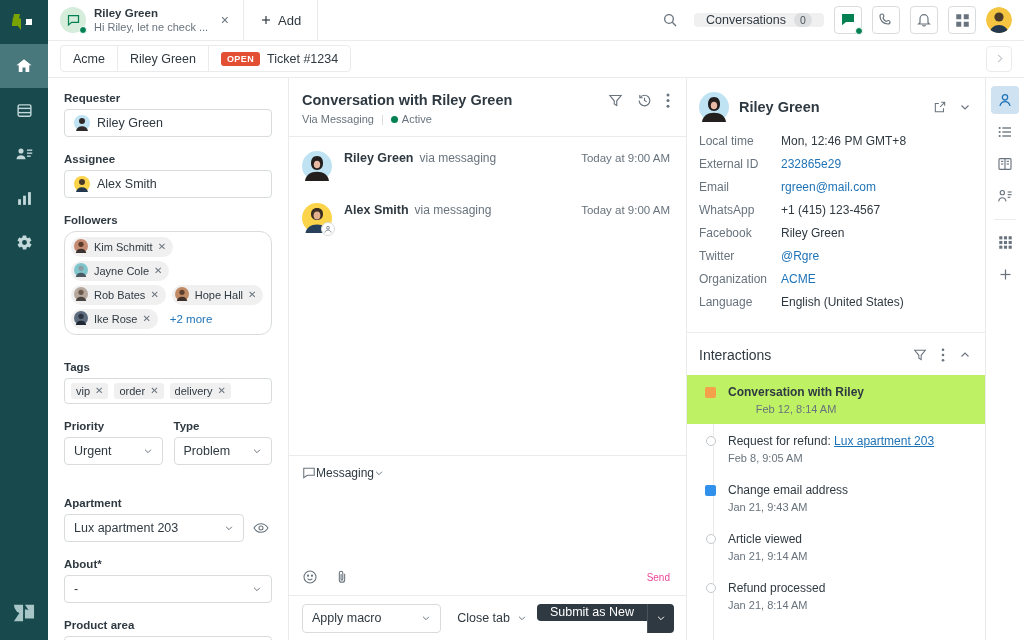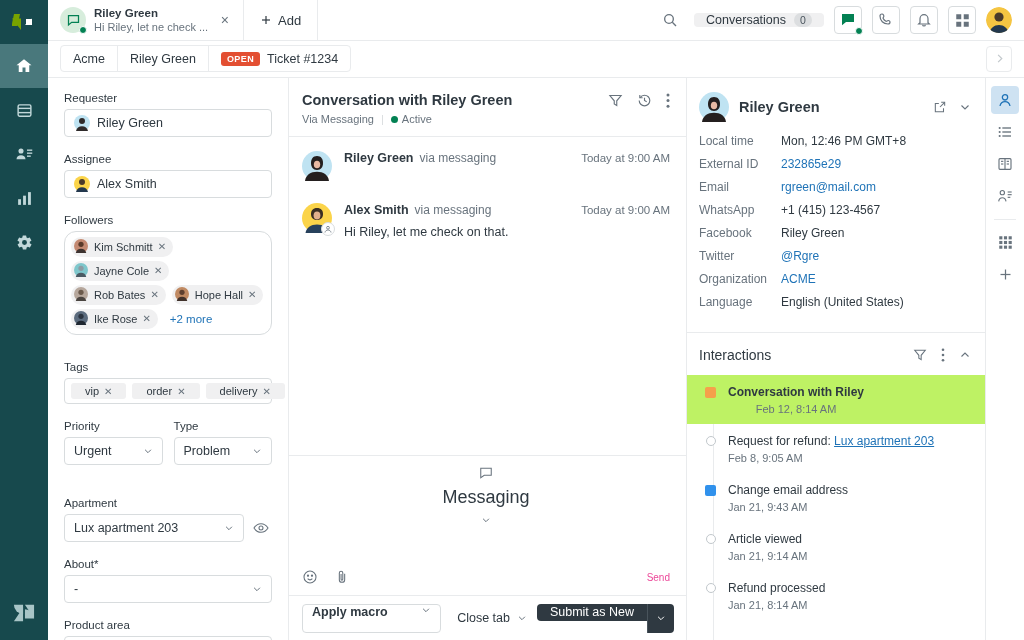--- a/index.html
+++ b/index.html
@@ -98,41 +98,41 @@
 
   
   .body { flex: 1 1 auto; display: flex; min-height: 0; }
 
   
   .props {
     width: 241px; flex: 0 0 241px; border-right: 1px solid #e9ebed;
     padding: 14px 16px 0 16px; overflow: hidden; background:#fff;
   }
   .fld { margin-bottom: 16px; }
-  .lbl { font-size: 11.5px; font-weight: normal; color: #2f3941; margin-bottom: 5px; }
+  .lbl { font-size: 11.5px; font-weight: bold; color: #2f3941; margin-bottom: 5px; }
   .inp {
     border: 1px solid #d8dcde; border-radius: 4px; height: 28px;
     display: flex; align-items: center; gap: 7px; padding: 0 9px;
     font-size: 12.5px; color: #2f3941; background:#fff;
   }
   .inp .chev { margin-left: auto; color: #68737d; }
   .mini-av { width: 16px; height: 16px; border-radius: 50%; flex:0 0 16px; }
   .chipbox {
     border: 1px solid #d8dcde; border-radius: 12px; padding: 5px 6px;
     display: flex; flex-wrap: wrap; gap: 4px 6px;
   }
   .chip {
     display: inline-flex; align-items: center; gap: 4px;
     background: #f0f0f1; border-radius: 11px; padding: 2px 7px 2px 3px;
     font-size: 11px; color: #2f3941; white-space: nowrap;
   }
   .chip .x { color: #68737d; font-size: 10px; margin-left: 1px; }
   .chip-more { font-size: 11.5px; color: #1f73b7; padding: 2px 6px; align-self:center; }
   .tagbox { border: 1px solid #d8dcde; border-radius: 4px; padding: 4px 6px; display:flex; gap:6px; }
-  .tag { background:#f0f0f1; border-radius:3px; font-size:11px; color:#2f3941; padding:2px 14px; display:inline-flex; gap:5px; align-items:flex-end;}
+  .tag { background:#f0f0f1; border-radius:3px; font-size:11px; color:#2f3941; padding:2px 5px; display:inline-flex; gap:5px; align-items:center;}
   .tag .x { color:#68737d; font-size:10px; }
   .two { display: flex; gap: 11px; }
   .two > div { flex: 1 1 0; min-width: 0; }
   .eye { width: 22px; display:flex; align-items:center; justify-content:center; color:#68737d; flex:0 0 22px;}
 
   
   .conv { flex: 1 1 auto; display: flex; flex-direction: column; min-width: 0; border-right: 1px solid #e9ebed; }
   .conv-head { padding: 13px 16px 11px 13px; display:flex; align-items:flex-start; border-bottom:1px solid #e9ebed; }
   .conv-title { font-size: 14.5px; font-weight: bold; color: #2f3941; line-height: 18px; }
   .conv-meta { font-size: 11px; color: #68737d; margin-top: 4px; display:flex; align-items:center; gap:7px;}
@@ -149,31 +149,31 @@
   .msg-time { margin-left:auto; font-size: 11.5px; color:#68737d; }
   .msg-text { font-size: 12.5px; color:#2f3941; line-height: 19px; margin-top: 6px; }
   .agent-mark {
     position: absolute; right:-3px; bottom:-3px; width:14px; height:14px;
     border-radius:50%; background:#fff; border:1px solid #d8dcde;
     display:flex; align-items:center; justify-content:center; color:#68737d;
   }
 
   
   .composer { border-top: 1px solid #e9ebed; padding: 10px 16px 0 13px; height: 140px; display:flex; flex-direction:column;}
-  .channel { display:flex; align-items:center; gap:7px; font-size:18px; color:#2f3941;flex-direction:column; }
+  .channel { display:flex; align-items:center; font-size:12px; color:#2f3941; }
   .composer-foot { margin-top:auto; display:flex; align-items:center; padding-bottom:10px;}
   .composer-foot .tools { display:flex; gap:16px; color:#68737d;}
   .send { margin-left:auto; color:#ec4899; font-size:10px; }
   .footbar {
     border-top:1px solid #e9ebed; height:45px; display:flex; align-items:center;
     padding: 0 12px 0 13px; gap: 10px; background:#fff;
   }
   .macro {
     width: 139px; height: 29px; border:1px solid #d8dcde; border-radius:4px;
-    display:flex; align-items:flex-start; padding:0 9px; font-size:12.5px; color:#2f3941;font-weight:bold;
+    display:flex; align-items:center; padding:0 9px; font-size:12.5px; color:#2f3941;
   }
   .macro .chev { margin-left:auto; color:#68737d; }
   .close-tab { margin-left:auto; display:flex; align-items:center; gap:7px; font-size:12.5px; color:#2f3941; }
   .submit-group { display:flex; }
   .submit {
     background:#2f3941; color:#fff; font-size:12.5px; padding:0 13px; height:17px;
     display:flex; align-items:center; border-radius:4px 0 0 4px;
   }
   .submit-chev {
     background:#2f3941; color:#fff; width:27px; height:29px; border-left:1px solid #49545c;
@@ -612,21 +612,20 @@
                     <path d="M2 15c.5-3.2 3-5 6-5s5.5 1.8 6 5"></path>
                   </svg>
               </span>
             </div>
             <div class="msg-body">
               <div class="msg-head">
                 <span class="msg-name">Alex Smith</span>
                 <span class="msg-via">via messaging</span>
                 <span class="msg-time">Today at 9:00 AM</span>
               </div>
-              <div class="msg-text">Hi Riley, let me check on that.</div>
             </div>
           </div>
         </div>
 
         <div class="composer">
           <div class="channel">
             <span>
                 <svg width="14" height="14" viewBox="0 0 24 24" fill="none" stroke="#68737d" stroke-width="1.8">
                   <path d="M3 4h18v12H9l-6 4z"></path>
                 </svg>

